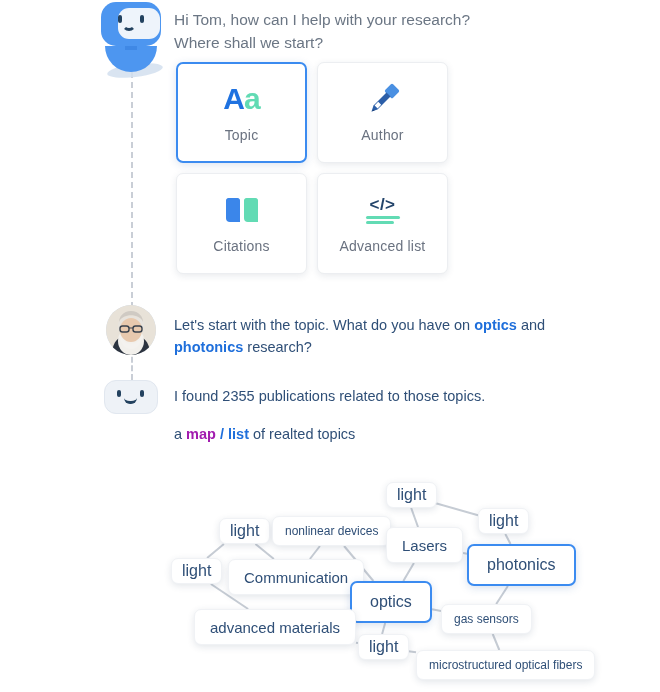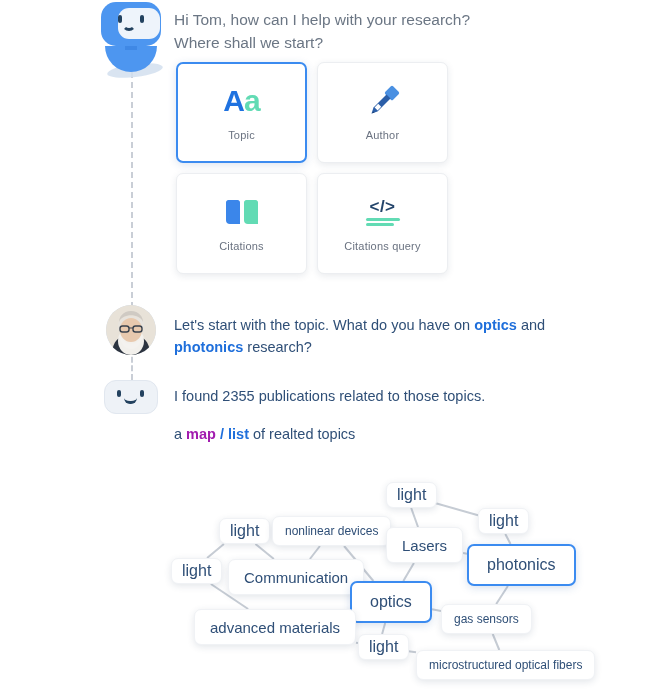--- a/index.html
+++ b/index.html
@@ -101,21 +101,21 @@
     border-radius: 7px; border: 1px solid #eceef1;
     box-shadow: 0 2px 7px rgba(40,60,90,.10);
     display: flex; flex-direction: column;
     align-items: center; justify-content: center; gap: 11px;
     cursor: pointer;
   }
   .card.selected {
     border: 2px solid #3b8bf0;
     box-shadow: 0 2px 9px rgba(40,90,160,.16);
   }
-  .card-label { font-size: 11px; color: #6a7280; letter-spacing: .2px; }
+  .card-label { font-size: 14px; color: #6a7280; letter-spacing: .2px; }
   .card-ico { height: 34px; display: flex; align-items: center; justify-content: center; }
 
   
   .ico-aa { font-size: 30px; font-weight: 700; line-height: 1; letter-spacing: -1px; }
   .ico-aa .a1 { color: #1f72e0; }
   .ico-aa .a2 { color: #62dbb4; }
 
   
   .ico-quote { display: flex; gap: 4px; }
   .q {
@@ -231,21 +231,21 @@
       <div class="card">
         <div class="card-ico">
           <span class="ico-code">
             <span class="code-glyph">&lt;/&gt;</span>
             <span class="code-lines">
               <i class="cl" style="width:34px"></i>
               <i class="cl" style="width:28px"></i>
             </span>
           </span>
         </div>
-        <div class="card-label">Citations query</div>
+        <div class="card-label">Advanced list</div>
       </div>
 
     </div>
   </div>
 
   <div class="user-av">
     <svg width="50" height="50" viewBox="0 0 50 50">
       <circle cx="25" cy="25" r="25" fill="#e8e2d8"></circle>
       <path d="M6 50 C6 36 13 30 25 30 C37 30 44 36 44 50 Z" fill="#2c3440"></path>
       <ellipse cx="25" cy="36" rx="13" ry="14" fill="#f2f0ec"></ellipse>

